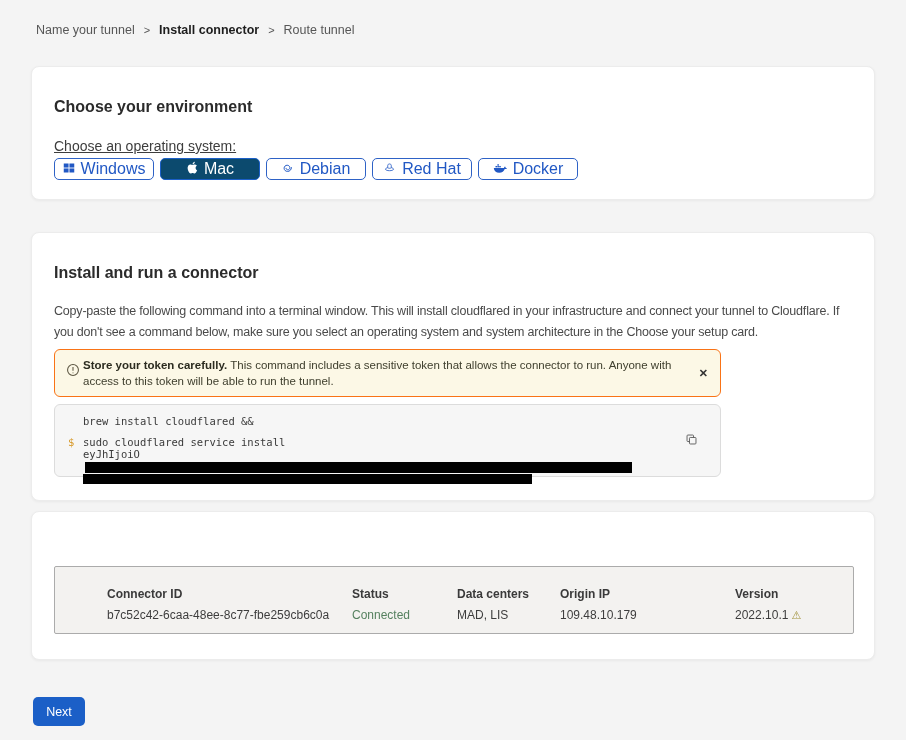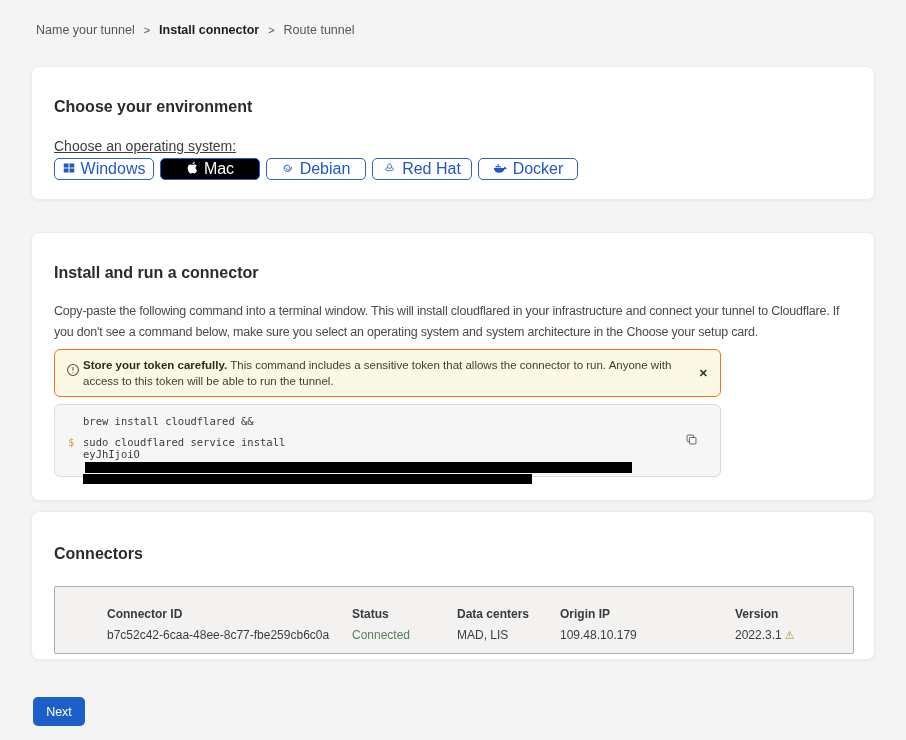--- a/index.html
+++ b/index.html
@@ -26,21 +26,21 @@
   
   #card-environment { top:66px; height:134px; padding:30px 22px 0 22px; }
   .os-label { margin-top:22px; font-size:14px; line-height:15px; color:#3d3d3d;text-decoration:underline; }
   .os-row { margin-top:4px; display:flex; gap:6px; }
   .os-btn {
     width:100px; height:22px; display:flex; align-items:center; justify-content:center; gap:6px;
     background:#ffffff; border:1px solid #2e62c6; border-radius:5px;
     color:#2158c4; font-size:16px; font-family:"Liberation Sans", sans-serif; cursor:pointer;
   }
   .os-btn svg { flex:0 0 auto; }
-  .os-btn.selected { background:#000000; border-color:#1b5fc7; color:#ffffff; }
+  .os-btn.selected { background:#0c4a6e; border-color:#1b5fc7; color:#ffffff; }
   
   #card-install { top:232px; height:269px; padding:30px 22px 0 22px; }
   .install-desc { margin-top:18px; width:800px; font-size:12.5px; line-height:21px; letter-spacing:-0.2px; color:#4a4a4a; }
   .warning-banner {
     margin-top:6px; width:667px; min-height:46px; position:relative;
     background:#fcf8e6; border:1px solid #f97316; border-radius:6px;
     padding:7px 34px 7px 28px; display:flex; align-items:center;
   }
   .warning-icon { position:absolute; left:11px; top:13px; }
   .warning-text { font-size:11.5px; line-height:16px; color:#40402f; }
@@ -176,29 +176,28 @@
     <button class="copy-btn">
       <svg width="13" height="13" viewBox="0 0 16 16" fill="none" stroke="#555" stroke-width="1.1">
           <rect x="5.5" y="5.5" width="8" height="8" rx="1"></rect>
           <path d="M10.5 5.5v-2a1 1 0 0 0-1-1h-6a1 1 0 0 0-1 1v6a1 1 0 0 0 1 1h2"></path>
         </svg>
     </button>
   </div>
 </section>
 
 <section class="card" id="card-connectors">
-  <h2>Connectors</h2>
   <div class="connectors-table">
     <div class="th">Connector ID</div>
     <div class="th">Status</div>
     <div class="th">Data centers</div>
     <div class="th">Origin IP</div>
     <div class="th">Version</div>
 
     <div class="td">b7c52c42-6caa-48ee-8c77-fbe259cb6c0a</div>
     <div class="td status">Connected</div>
     <div class="td">MAD, LIS</div>
     <div class="td">109.48.10.179</div>
-    <div class="td"><span>2022.3.1</span><span class="version-warn">⚠</span></div>
+    <div class="td"><span>2022.10.1</span><span class="version-warn">⚠</span></div>
   </div>
 </section>
 
 <button class="next-btn">Next</button>
 
 </body></html>

